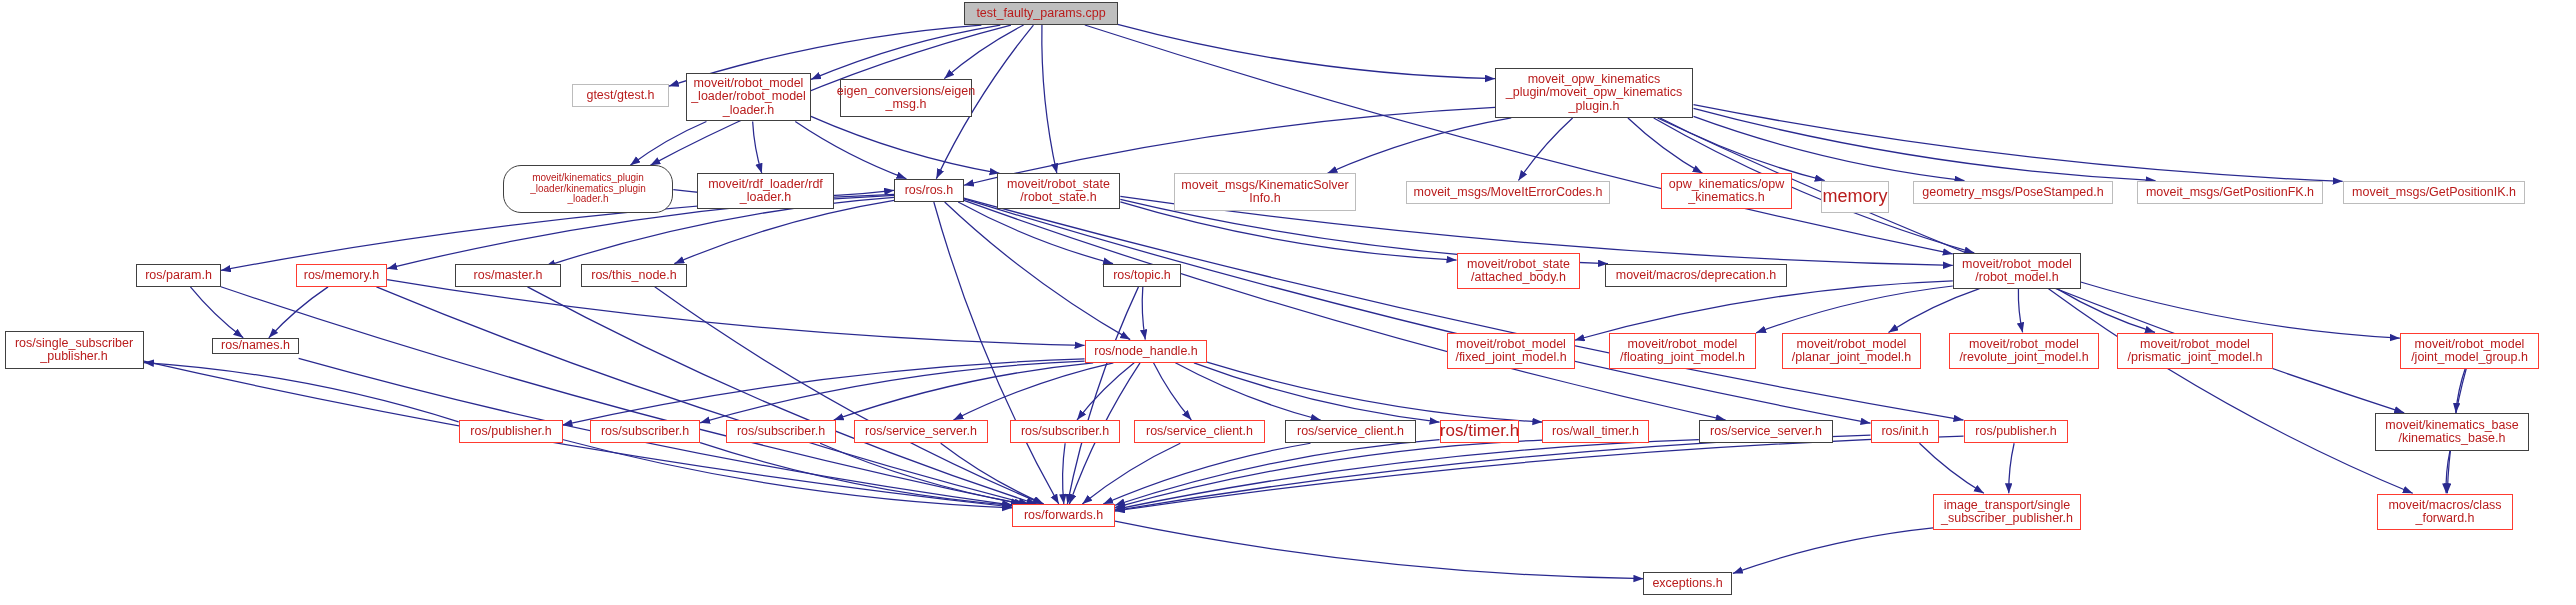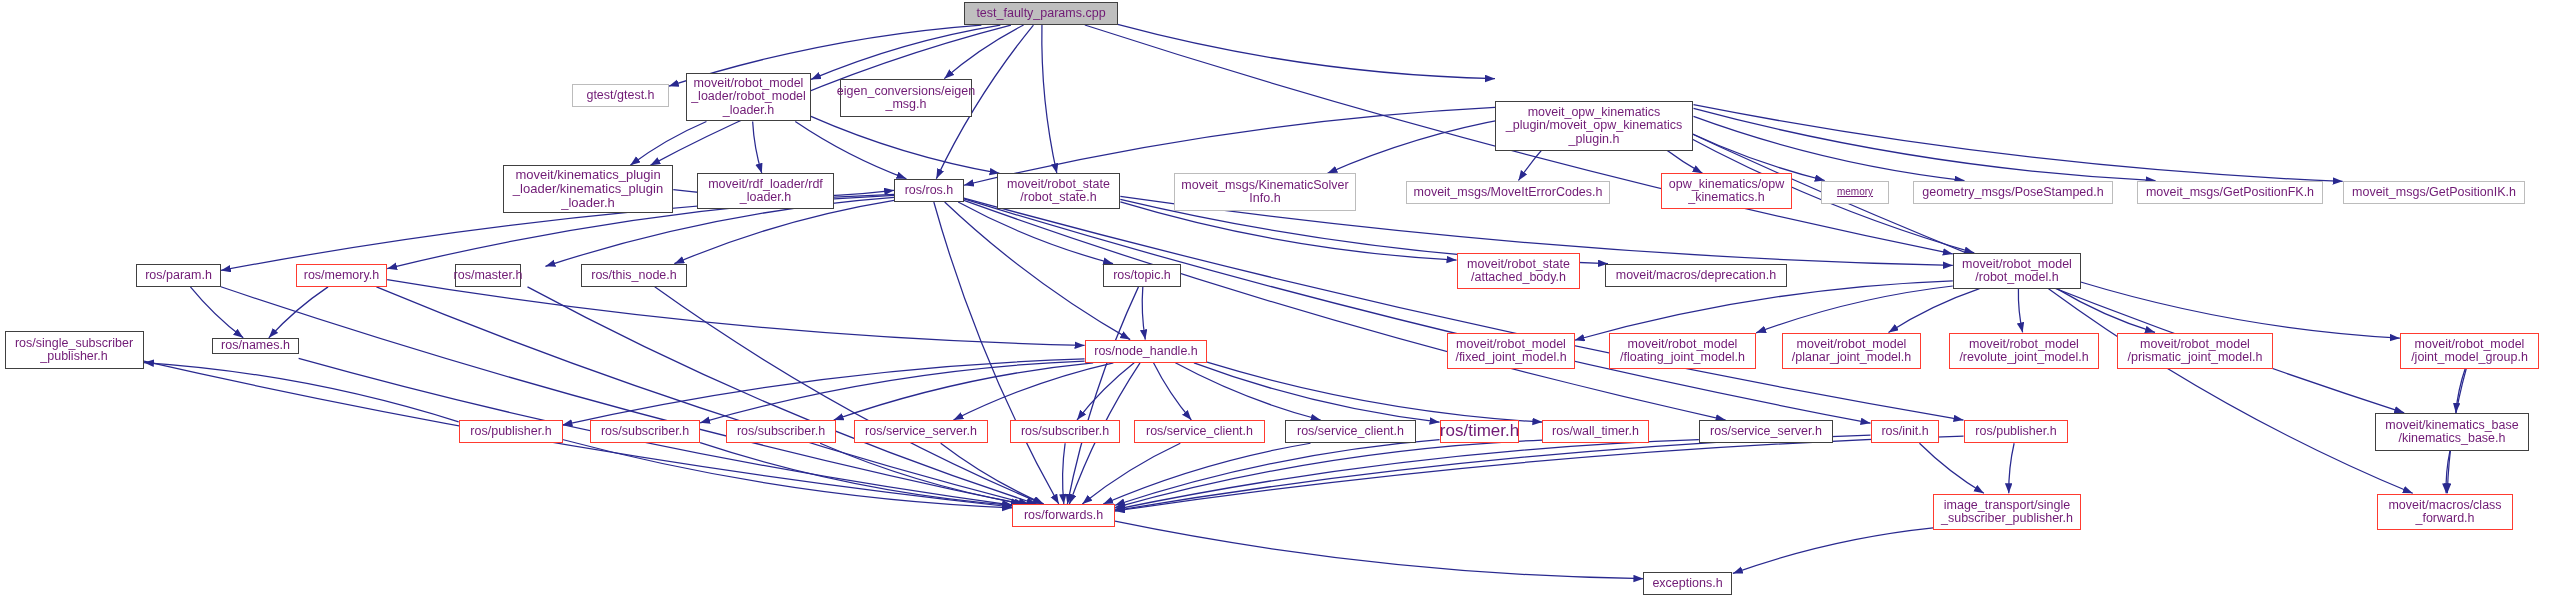--- a/index.html
+++ b/index.html
@@ -26,21 +26,21 @@
   }
   .node {
     position: absolute;
     box-sizing: border-box;
     display: flex;
     align-items: center;
     justify-content: center;
     text-align: center;
     background: #ffffff;
     border: 0.9px solid #808080;
-    color: #701a75;
+    color: #b91c1c;
     line-height: 1.08;
     white-space: pre-line;
     padding: 0.9px 2.7px;
     z-index: 5;
   }
   .node.red {
     border: 0.9px solid #ff3b30;
   }
   .node.dark {
     border: 0.9px solid #404040;
@@ -151,43 +151,43 @@
       </g>
   </svg>
   <div id="nodes-layer">
       <div class="node root" style="left: 964px; top: 1.8px; width: 154px; height: 23px; font-size: 12.5px;">test_faulty_params.cpp</div>
       <div class="node grey" style="left: 572px; top: 84px; width: 97px; height: 23px; font-size: 12.5px;">gtest/gtest.h</div>
       <div class="node dark" style="left: 686px; top: 73px; width: 125px; height: 48px; font-size: 12.5px;">moveit/robot_model
 _loader/robot_model
 _loader.h</div>
       <div class="node dark" style="left: 840px; top: 79px; width: 132px; height: 38px; font-size: 12.5px;">eigen_conversions/eigen
 _msg.h</div>
-      <div class="node dark" style="left: 1495px; top: 68px; width: 198px; height: 50px; font-size: 12.5px; margin-top: 33px;">moveit_opw_kinematics
+      <div class="node dark" style="left: 1495px; top: 68px; width: 198px; height: 50px; font-size: 12.5px;">moveit_opw_kinematics
 _plugin/moveit_opw_kinematics
 _plugin.h</div>
-      <div class="node dark" style="left: 503px; top: 165px; width: 170px; height: 48px; font-size: 13px;">moveit/kinematics_plugin
+      <div class="node dark" style="left: 503px; top: 165px; width: 170px; height: 48px; font-size: 10px; border-radius: 18px;">moveit/kinematics_plugin
 _loader/kinematics_plugin
 _loader.h</div>
       <div class="node dark" style="left: 697px; top: 173px; width: 137px; height: 36px; font-size: 12.5px;">moveit/rdf_loader/rdf
 _loader.h</div>
       <div class="node dark" style="left: 894px; top: 179px; width: 70px; height: 23px; font-size: 12.5px;">ros/ros.h</div>
       <div class="node dark" style="left: 997px; top: 173px; width: 123px; height: 36px; font-size: 12.5px;">moveit/robot_state
 /robot_state.h</div>
       <div class="node grey" style="left: 1174px; top: 173px; width: 182px; height: 38px; font-size: 12.5px;">moveit_msgs/KinematicSolver
 Info.h</div>
       <div class="node grey" style="left: 1406px; top: 181px; width: 204px; height: 23px; font-size: 12.5px;">moveit_msgs/MoveItErrorCodes.h</div>
       <div class="node red" style="left: 1661px; top: 173px; width: 131px; height: 36px; font-size: 12.5px;">opw_kinematics/opw
 _kinematics.h</div>
-      <div class="node grey" style="left: 1821px; top: 181px; width: 68px; height: 23px; font-size: 10px; text-decoration: underline;">memory</div>
+      <div class="node grey" style="left: 1821px; top: 181px; width: 68px; height: 32px; font-size: 18px;">memory</div>
       <div class="node grey" style="left: 1913px; top: 181px; width: 200px; height: 23px; font-size: 12.5px;">geometry_msgs/PoseStamped.h</div>
       <div class="node grey" style="left: 2137px; top: 181px; width: 186px; height: 23px; font-size: 12.5px;">moveit_msgs/GetPositionFK.h</div>
       <div class="node grey" style="left: 2343px; top: 181px; width: 182px; height: 23px; font-size: 12.5px;">moveit_msgs/GetPositionIK.h</div>
       <div class="node dark" style="left: 136px; top: 264px; width: 85px; height: 23px; font-size: 12.5px;">ros/param.h</div>
       <div class="node red" style="left: 296px; top: 264px; width: 91px; height: 23px; font-size: 12.5px;">ros/memory.h</div>
-      <div class="node dark" style="left: 455px; top: 264px; width: 66px; height: 23px; font-size: 12.5px;">ros/master.h</div>
+      <div class="node dark" style="left: 455px; top: 264px; width: 106px; height: 23px; font-size: 12.5px;">ros/master.h</div>
       <div class="node dark" style="left: 581px; top: 264px; width: 106px; height: 23px; font-size: 12.5px;">ros/this_node.h</div>
       <div class="node dark" style="left: 1103px; top: 264px; width: 78px; height: 23px; font-size: 12.5px;">ros/topic.h</div>
       <div class="node red" style="left: 1457px; top: 253px; width: 123px; height: 36px; font-size: 12.5px;">moveit/robot_state
 /attached_body.h</div>
       <div class="node dark" style="left: 1605px; top: 264px; width: 182px; height: 23px; font-size: 12.5px;">moveit/macros/deprecation.h</div>
       <div class="node dark" style="left: 1953px; top: 253px; width: 128px; height: 36px; font-size: 12.5px;">moveit/robot_model
 /robot_model.h</div>
       <div class="node dark" style="left: 4.5px; top: 331px; width: 139px; height: 38px; font-size: 12.5px;">ros/single_subscriber
 _publisher.h</div>
       <div class="node dark" style="left: 212px; top: 338px; width: 87px; height: 16px; font-size: 12.5px;">ros/names.h</div>

